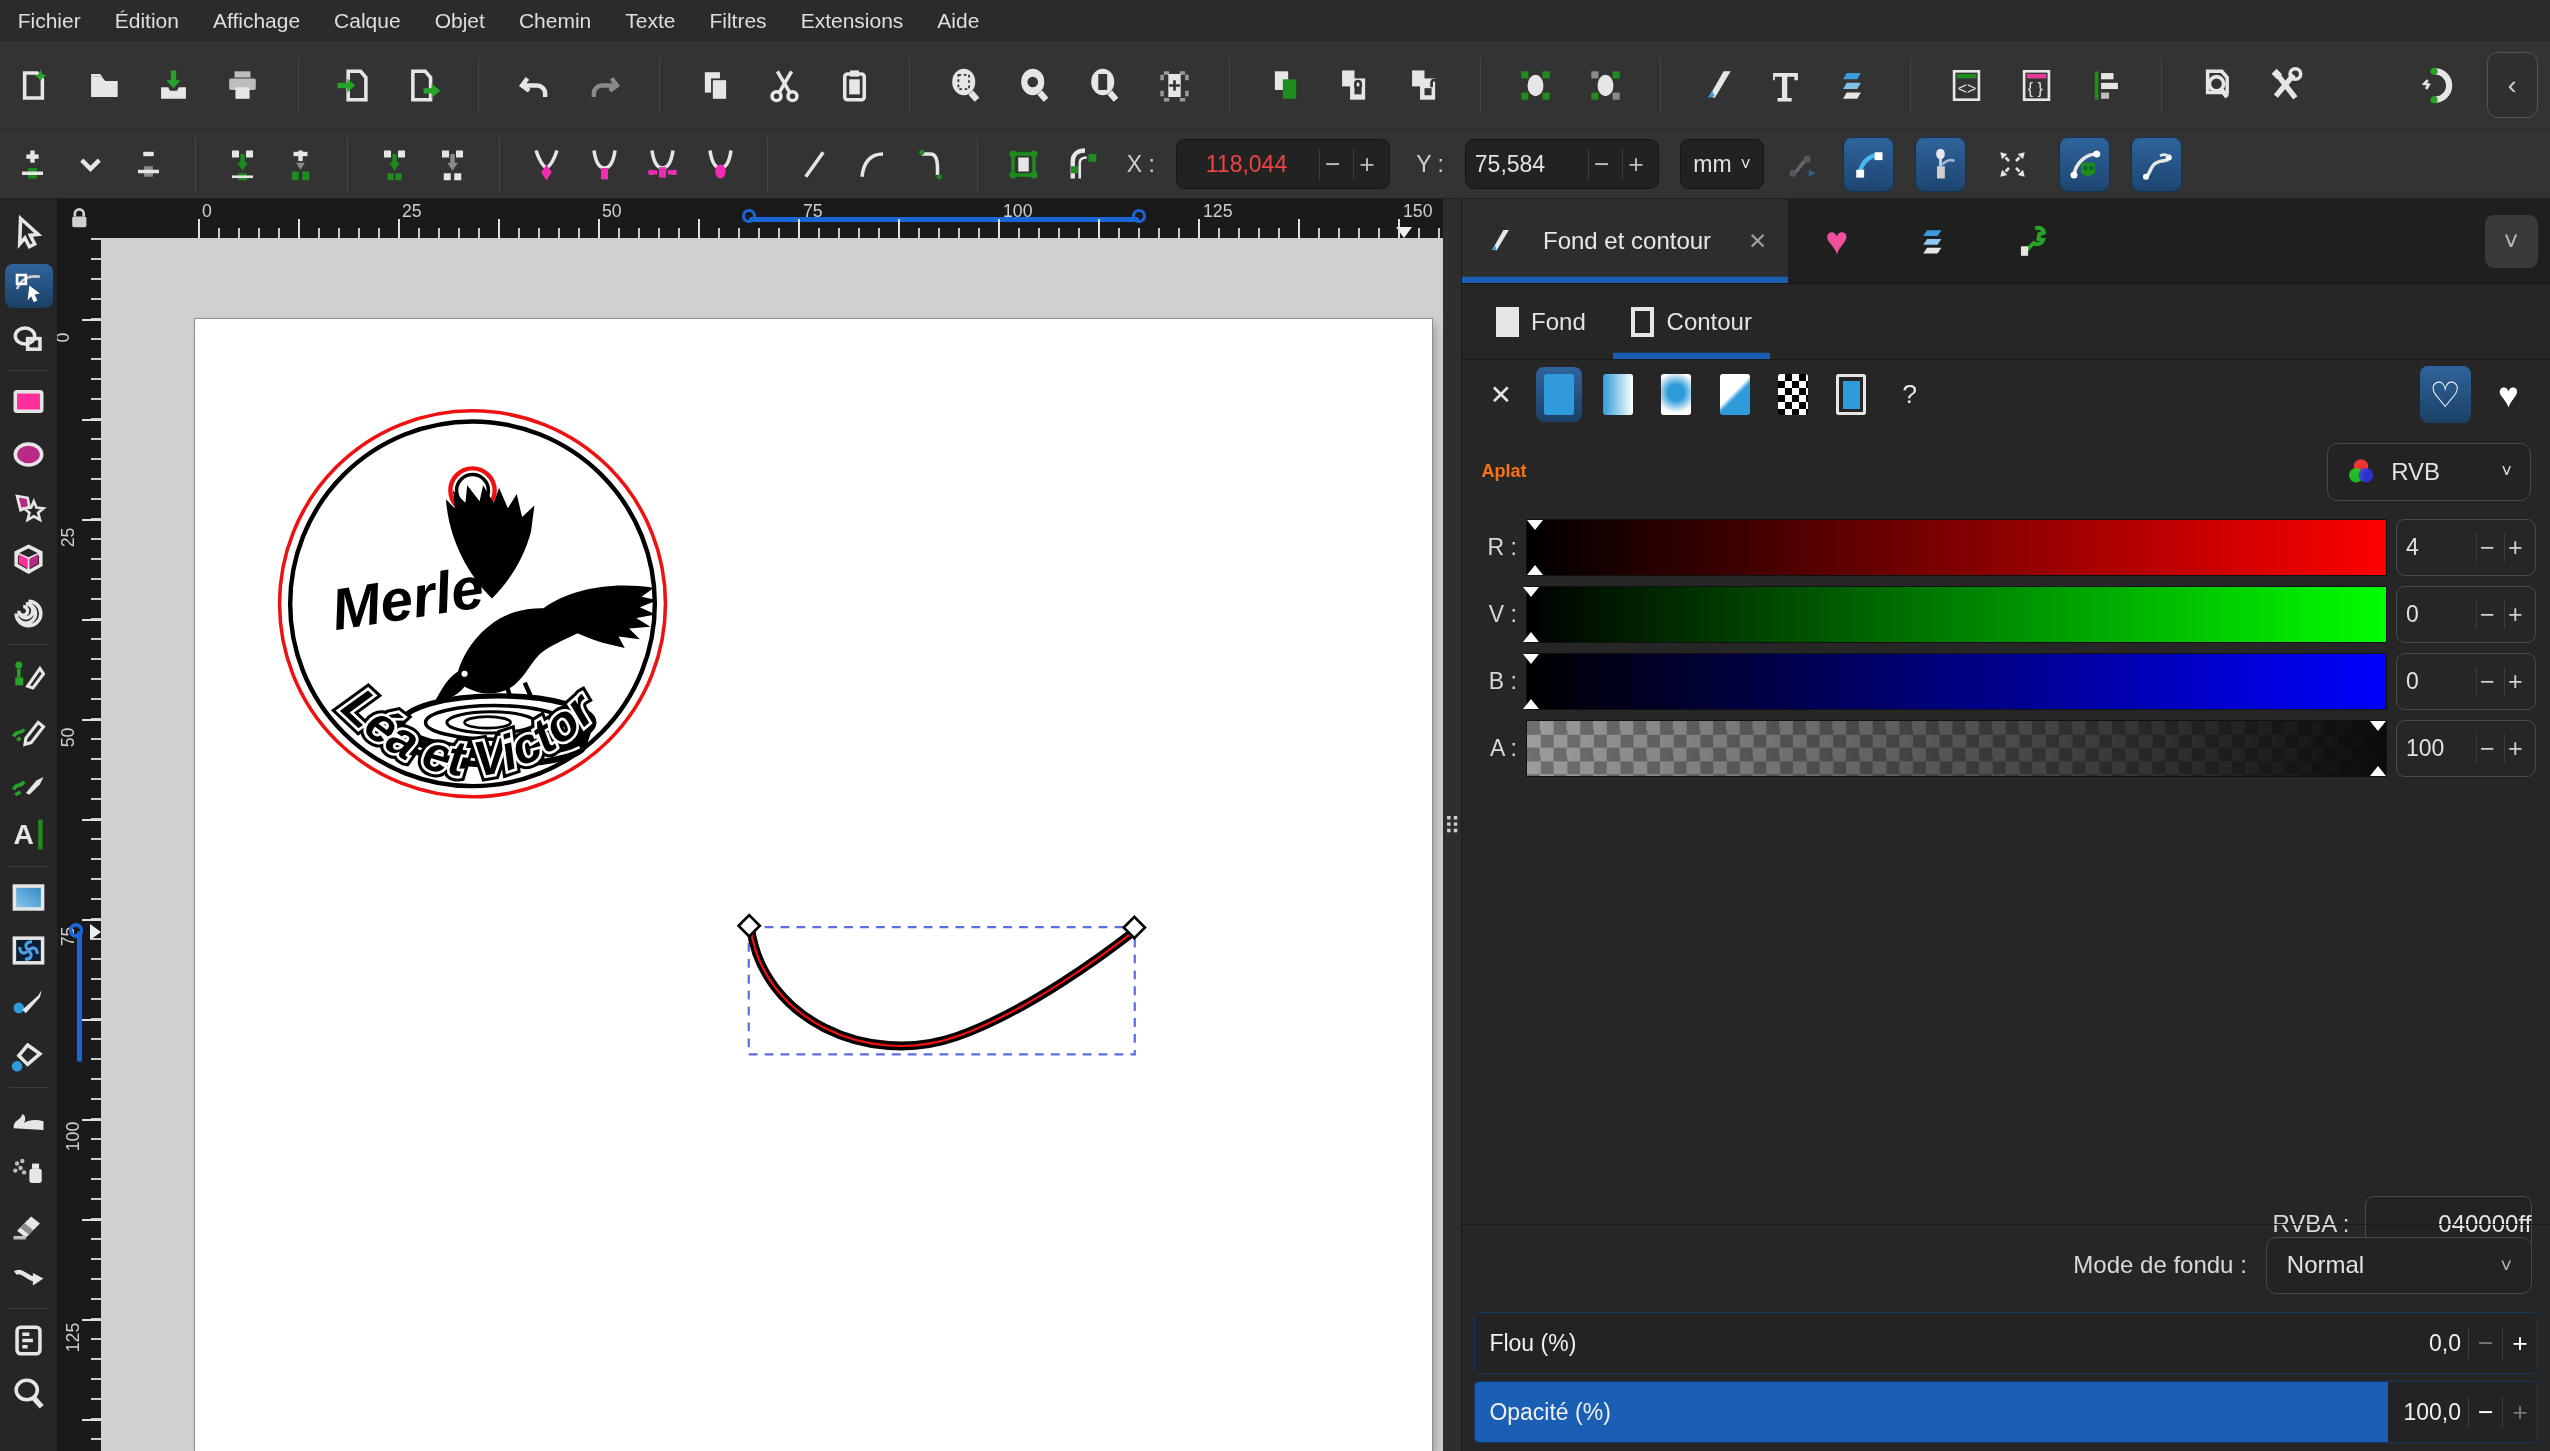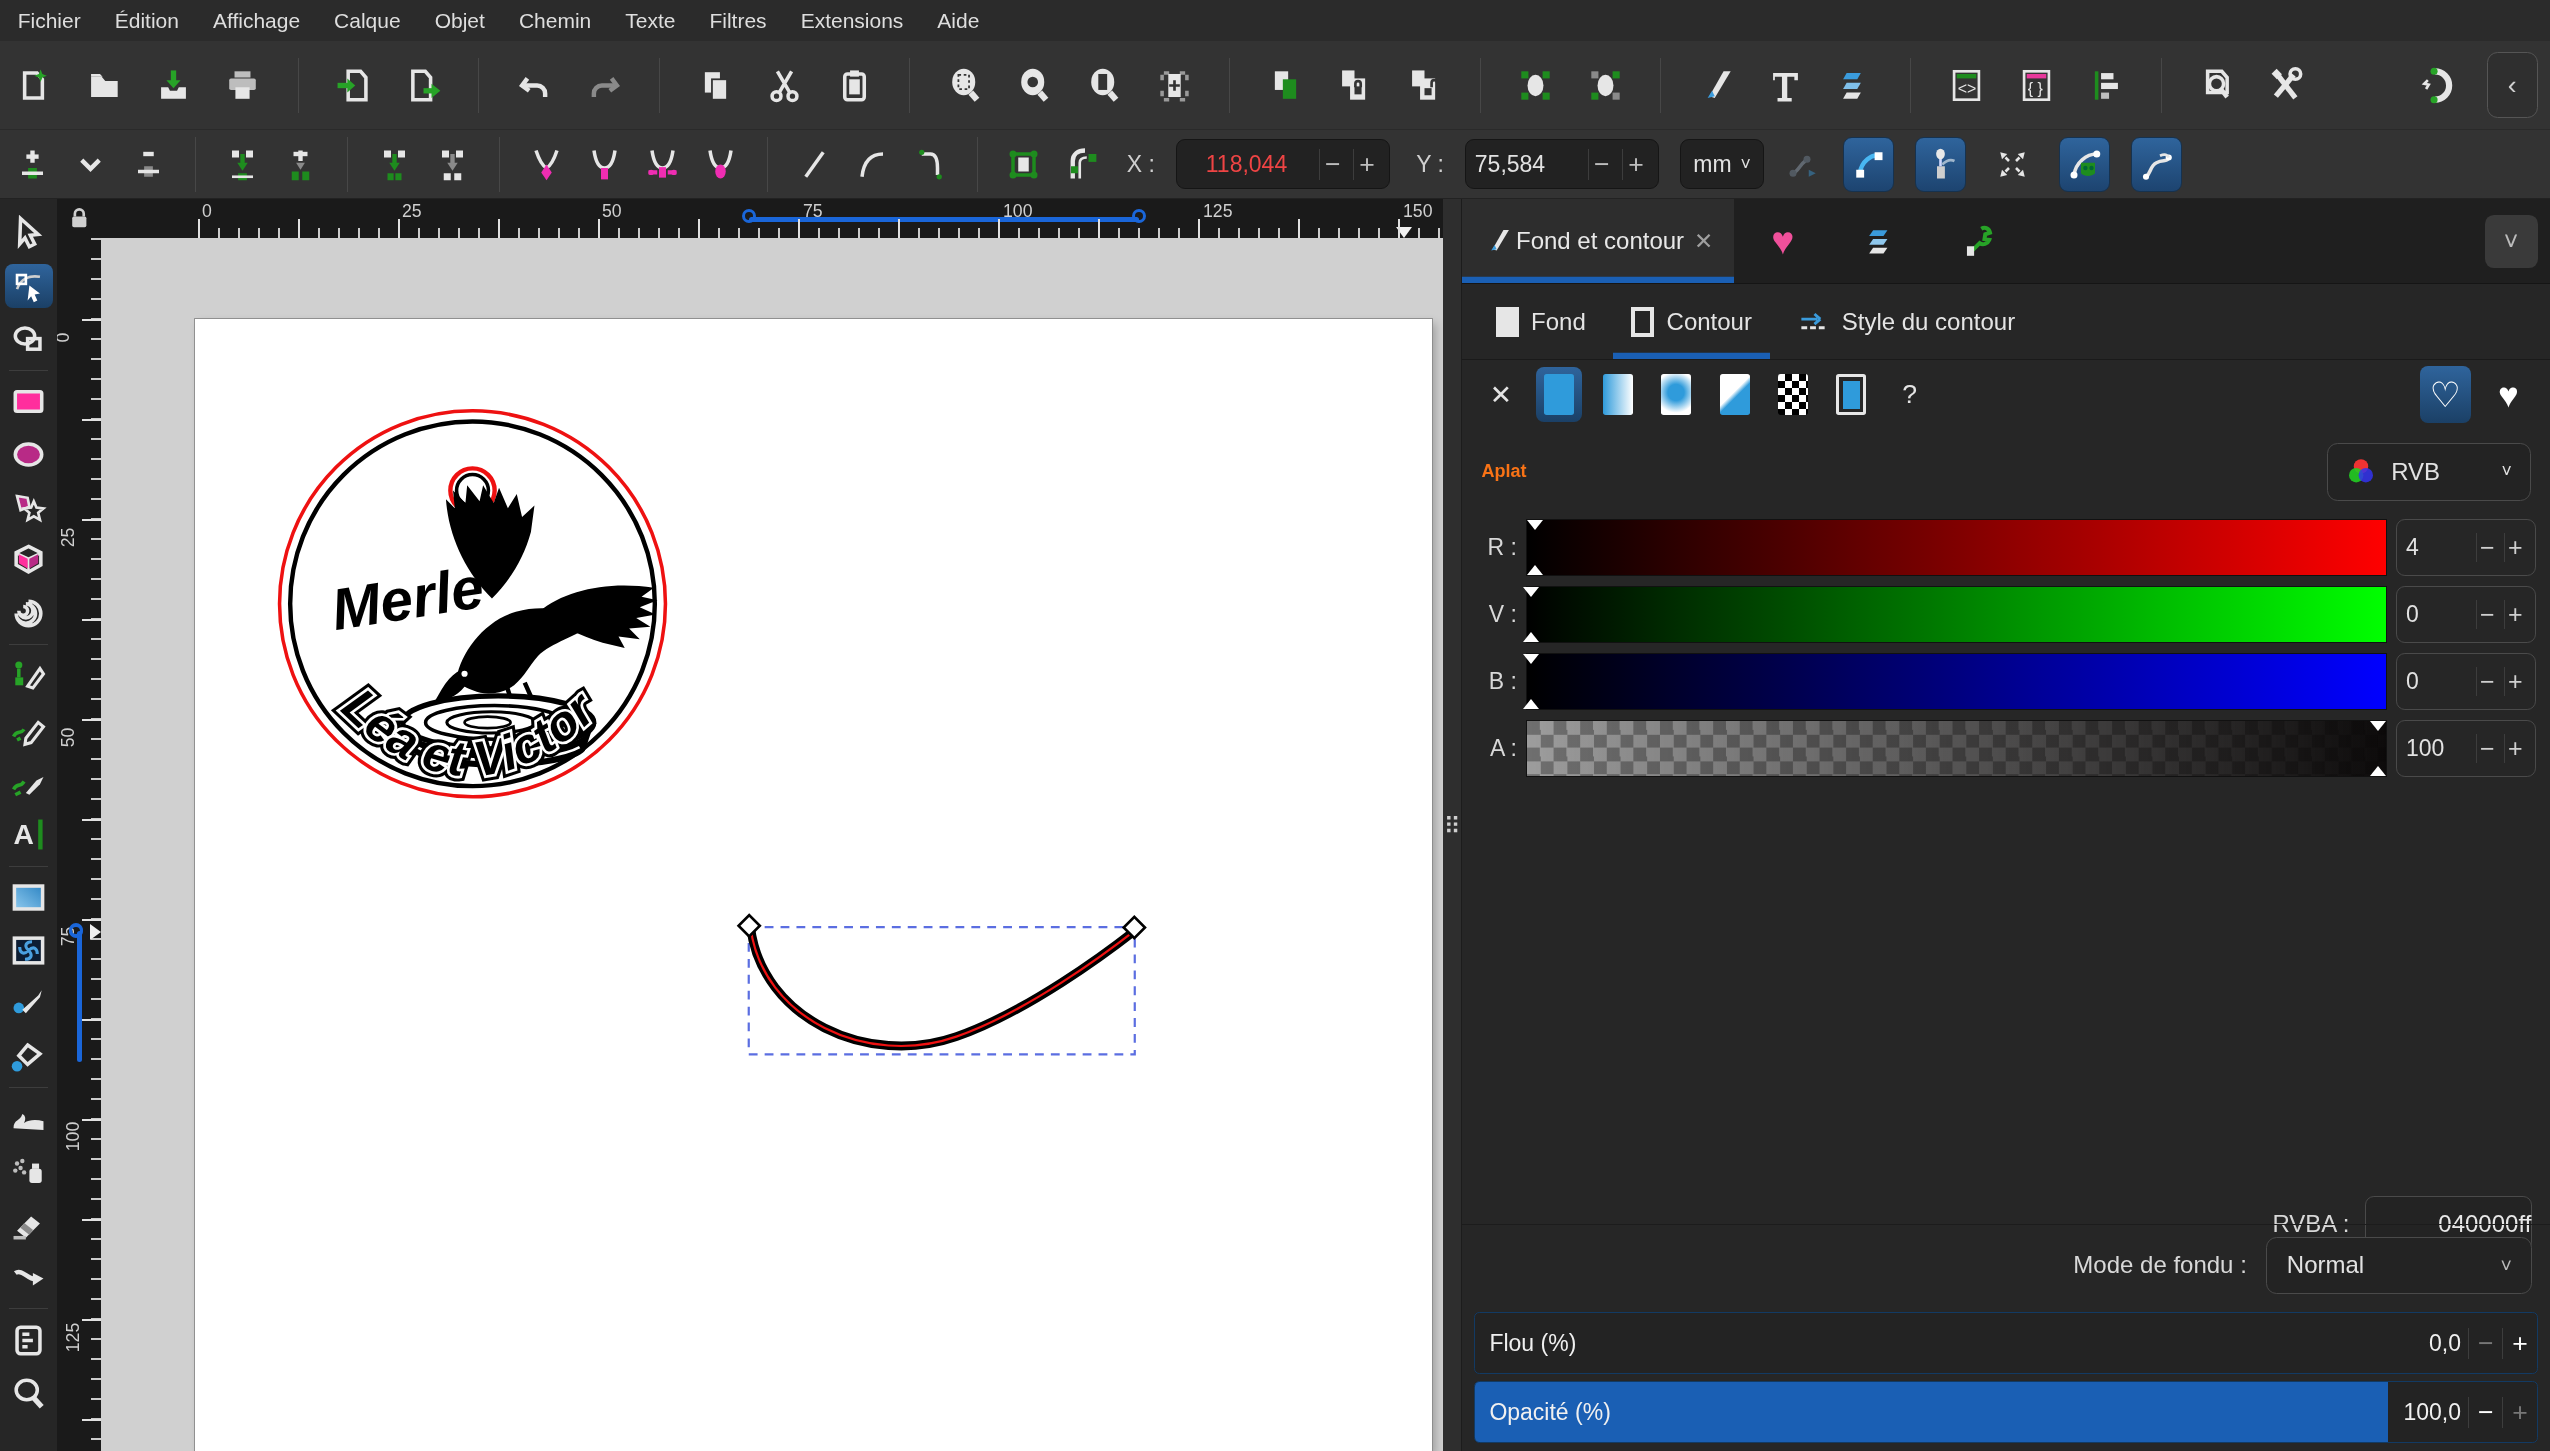--- a/index.html
+++ b/index.html
@@ -57,21 +57,21 @@
   .extent-h i,.extent-v i{position:absolute;width:14px;height:14px;border:3.5px solid #1a66d9;border-radius:50%;background:transparent;top:-8px;}
   .extent-v{position:absolute;width:5.3px;background:#1a66d9;border-radius:2.7px;}
   .extent-v i{left:-8px;}
   .rtri-h{position:absolute;bottom:0;width:0;height:0;border-left:8px solid transparent;border-right:8px solid transparent;border-top:11.5px solid #f0f0f0;}
   .rtri-v{position:absolute;right:0;width:0;height:0;border-top:8px solid transparent;border-bottom:8px solid transparent;border-left:11.5px solid #f0f0f0;}
   #divider{width:17.7px;background:#2e2e2e;position:relative;}
   #divider .grip{position:absolute;top:50%;left:50%;transform:translate(-50%,-50%);color:#cfcfcf;font-size:23px;letter-spacing:0;line-height:12.4px;}
   
   #panel{width:1089px;background:#262626;display:flex;flex-direction:column;border-left:0.9px solid #1c1c1c;}
   #dlgtabs{height:85px;background:#1f1f1f;display:flex;align-items:stretch;position:relative;border-bottom:1.8px solid #151515;}
-  .dlgtab{display:flex;align-items:center;gap:3px;padding:0 21px;position:relative;}
+  .dlgtab{display:flex;align-items:center;gap:30px;padding:0 21px;position:relative;}
   .dlgtab.active{background:#2d2d2d;box-shadow:inset 0 -6.2px 0 #1a5fb4;}
   .dlgtab .t{font-size:24px;color:#e8e8e8;}
   .dlgtab .x{font-size:23px;color:#9f9f9f;margin-left:7px;}
   .icontab{width:97px;display:flex;align-items:center;justify-content:center;}
   #paneldown{position:absolute;right:12.4px;top:16px;width:53px;height:53px;background:#3a3a3a;border-radius:8.9px;display:flex;align-items:center;justify-content:center;color:#bbb;font-size:25px;}
   #fstabs{height:76px;display:flex;align-items:center;gap:10px;padding:0 16px;background:#262626;border-bottom:1.8px solid #1a1a1a;}
   .fstab{display:flex;align-items:center;gap:12.4px;font-size:24px;color:#e4e4e4;padding:0 17.7px;height:100%;position:relative;}
   .fstab.active{box-shadow:inset 0 -6.2px 0 #1a5fb4;}
   #paintrow{height:69px;display:flex;align-items:center;gap:12.4px;padding:0 16px;}
   .pbtn{width:46px;height:55px;border-radius:8px;display:flex;align-items:center;justify-content:center;font-size:26.6px;color:#e4e4e4;}
@@ -800,27 +800,20 @@
 
     <div id="fstabs">
       <div class="fstab">
         <span style="width:23px;height:30px;background:#e6e6e6;display:inline-block;"></span>
         <span>Fond</span>
       </div>
       <div class="fstab active">
         <span style="width:23px;height:30px;border:4.4px solid #e6e6e6;display:inline-block;"></span>
         <span>Contour</span>
       </div>
-      <div class="fstab">
-        <svg width="32" height="32" viewBox="0 0 44 44">
-            <path d="M6 18h22M32 18l-8-7M32 18l-8 7" stroke="#3a9bdc" stroke-width="4" fill="none"></path>
-            <path d="M6 30h8M18 30h8M30 30h8" stroke="#e6e6e6" stroke-width="4"></path>
-          </svg>
-        <span>Style du contour</span>
-      </div>
     </div>
 
     <div id="paintrow">
       <span class="pbtn">✕</span>
       <span class="pbtn active">
           <span class="sw" style="background:#2f9bdb;"></span>
         </span>
       <span class="pbtn">
           <span class="sw" style="background:linear-gradient(90deg,#2f9bdb,#ffffff);"></span>
         </span>

